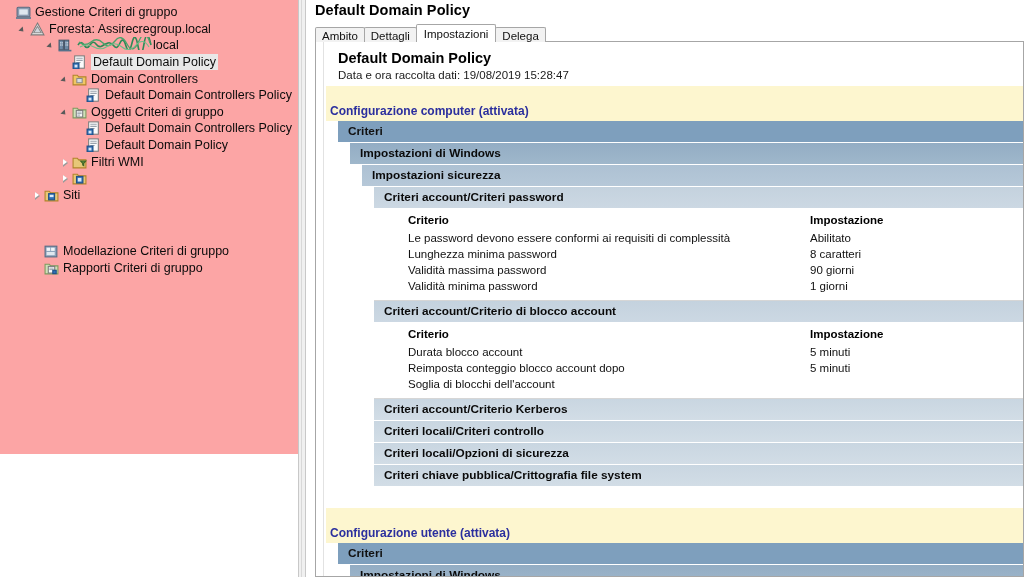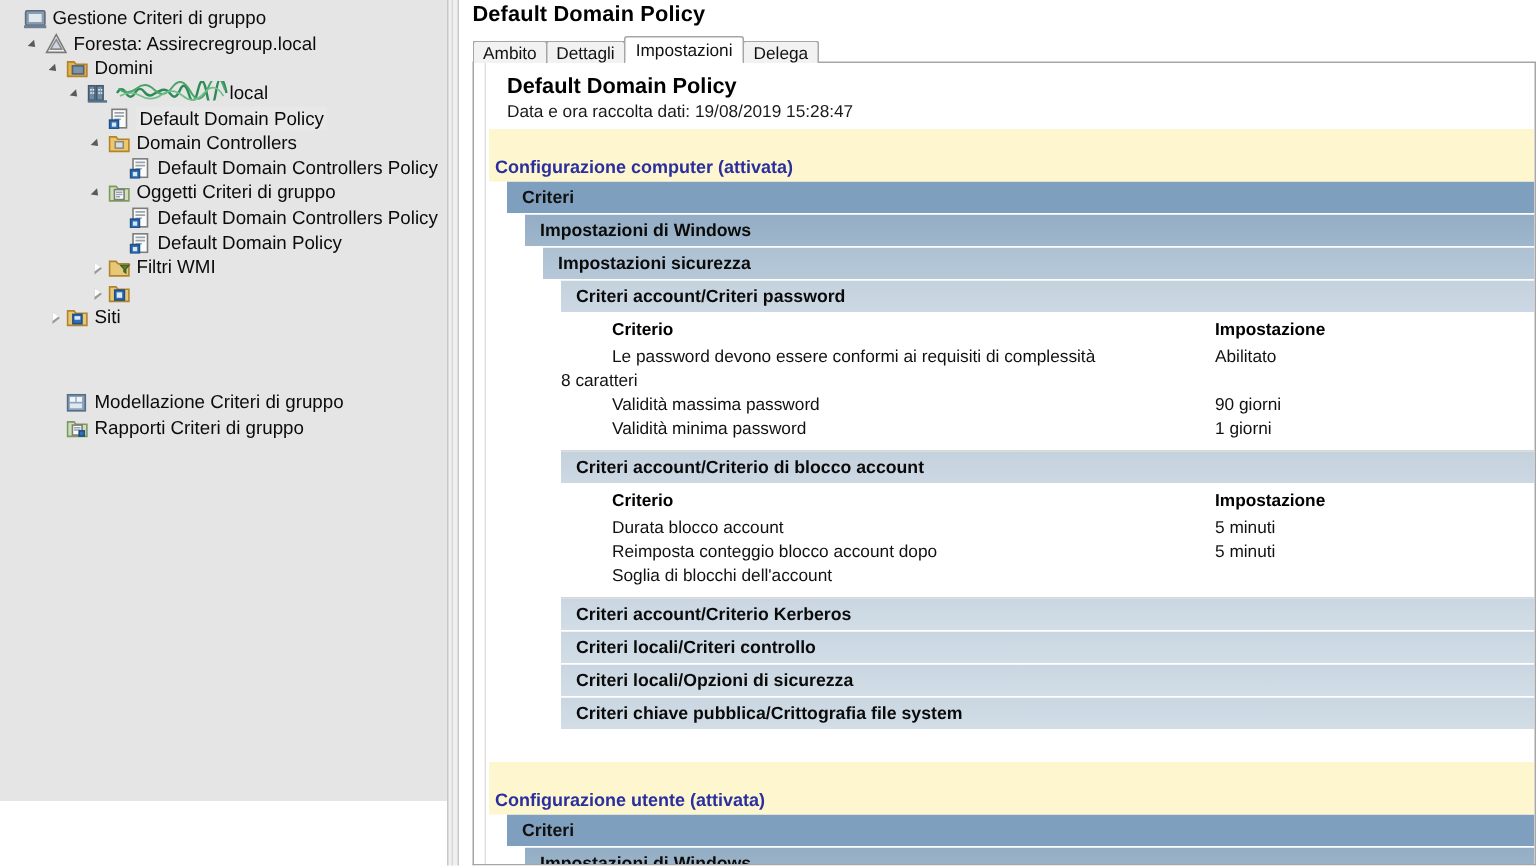--- a/index.html
+++ b/index.html
@@ -7,21 +7,21 @@
     width:1024px;height:577px;overflow:hidden;
     background:#ffffff;
     font-family:"Liberation Sans", sans-serif;
     font-size:12px;color:#000;
     -webkit-font-smoothing:antialiased;
   }
   #app{position:relative;width:1024px;height:577px;display:flex;}
 
   
   .tree-pane{
-    width:298px;height:534px;background:#e5e5e5;
+    width:298px;height:454px;background:#fca5a5;
     overflow:hidden;position:relative;flex:0 0 298px;
   }
   .tree{padding:4px 0 0 0;}
   .tnode{
     display:flex;align-items:center;height:16.6px;white-space:nowrap;
     font-size:12.5px;color:#0b0b0b;
   }
   .tnode .lbl{line-height:16px;}
   .tnode.sel .lbl{background:#e8e8e8;padding:0 2px;}
   .twisty{
@@ -160,30 +160,20 @@
         </div>
         <div class="tnode" style="padding-left: 18px;">
           <span class="twisty open"></span>
           <span class="ticon">
             <svg width="15" height="14" viewBox="0 0 14 13">
               <path d="M7 1 L13 12 H1 Z" fill="#f2f2f2" stroke="#7a7a7a"></path>
               <path d="M7 4 L10.5 10 H3.5 Z" fill="#cfd6dd" stroke="#8a8a8a"></path>
             </svg>
           </span>
           <span class="lbl">Foresta: Assirecregroup.local</span>
-        </div>
-        <div class="tnode" style="padding-left: 32px;">
-          <span class="twisty open"></span>
-          <span class="ticon">
-            <svg width="15" height="14" viewBox="0 0 14 13">
-              <path d="M1 3h4l1.2 1.5H13V12H1z" fill="#e3b24a" stroke="#b1842a"></path>
-              <rect x="4" y="5.5" width="7" height="5" fill="#7b93ad" stroke="#4f6378"></rect>
-            </svg>
-          </span>
-          <span class="lbl">Domini</span>
         </div>
         <div class="tnode" style="padding-left: 46px;">
           <span class="twisty open"></span>
           <span class="ticon">
             <svg width="15" height="14" viewBox="0 0 14 13">
               <rect x="1" y="2" width="4" height="9" fill="#6d8aa6" stroke="#44586b"></rect>
               <rect x="6" y="2" width="4" height="9" fill="#6d8aa6" stroke="#44586b"></rect>
               <rect x="2" y="4" width="1" height="1" fill="#e8eef4"></rect>
               <rect x="3.5" y="4" width="1" height="1" fill="#e8eef4"></rect>
               <rect x="7" y="4" width="1" height="1" fill="#e8eef4"></rect>
@@ -374,20 +364,21 @@
               <div class="hdr">
                 <div class="c1">Criterio</div>
                 <div class="c2">Impostazione</div>
               </div>
               <div id="pwd-rows">
                   <div class="row">
                     <div class="c1">Le password devono essere conformi ai requisiti di complessità</div>
                     <div class="c2">Abilitato</div>
                   </div>
                   <div class="row">
+                    <div class="c1">Lunghezza minima password</div>
                     <div class="c2">8 caratteri</div>
                   </div>
                   <div class="row">
                     <div class="c1">Validità massima password</div>
                     <div class="c2">90 giorni</div>
                   </div>
                   <div class="row">
                     <div class="c1">Validità minima password</div>
                     <div class="c2">1 giorni</div>
                   </div>

